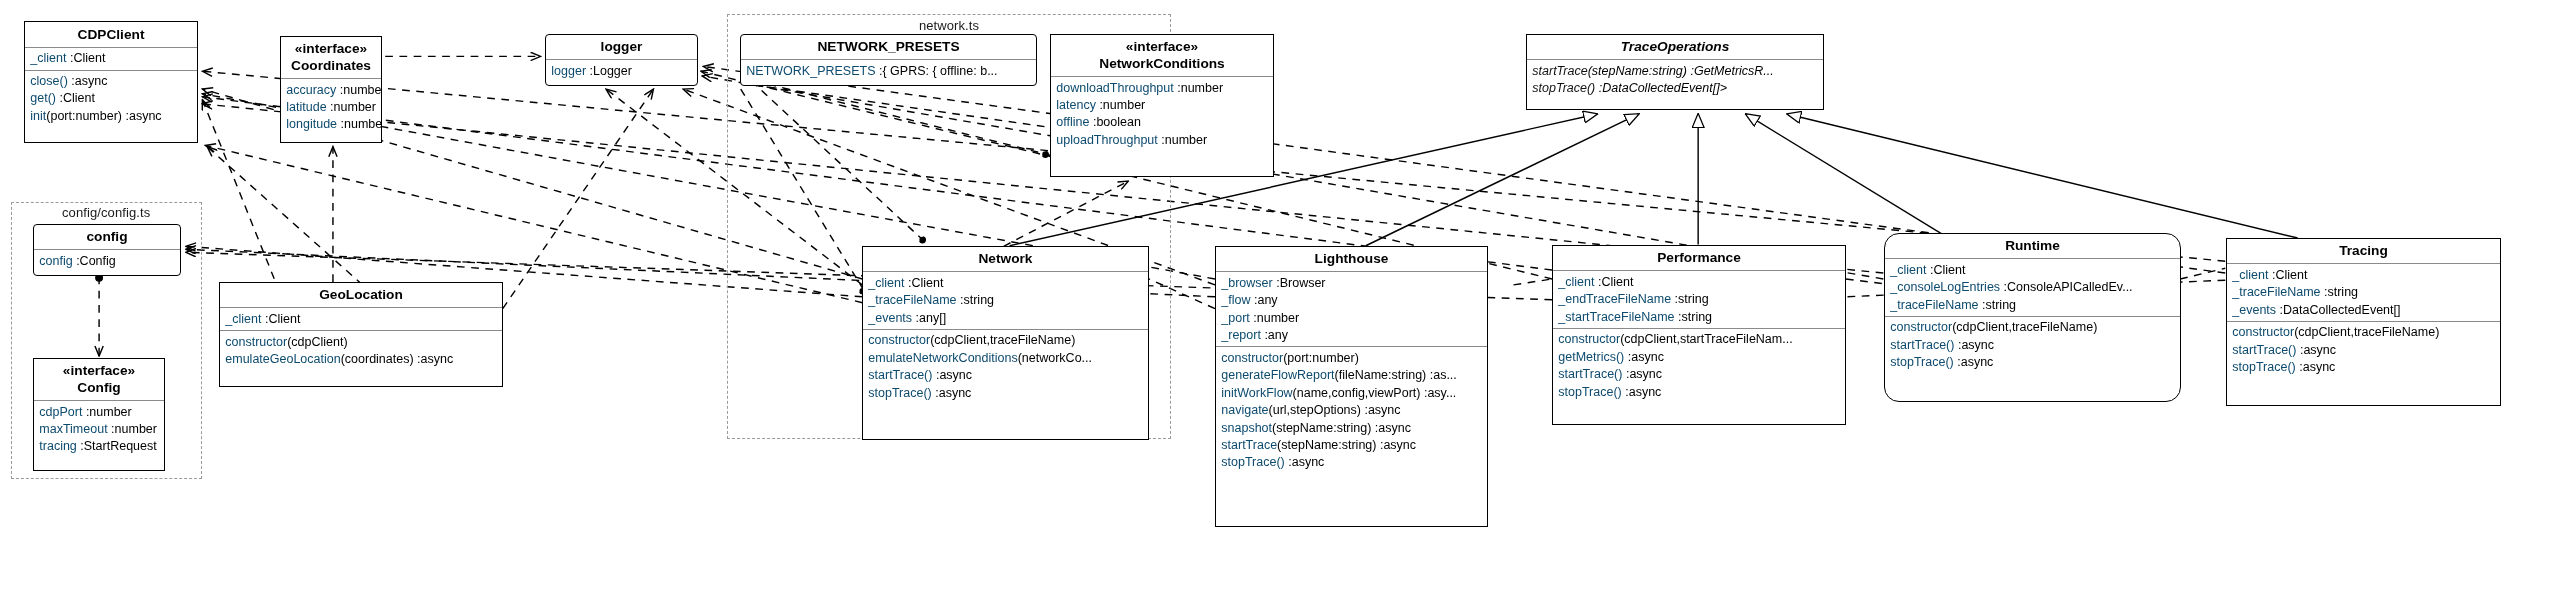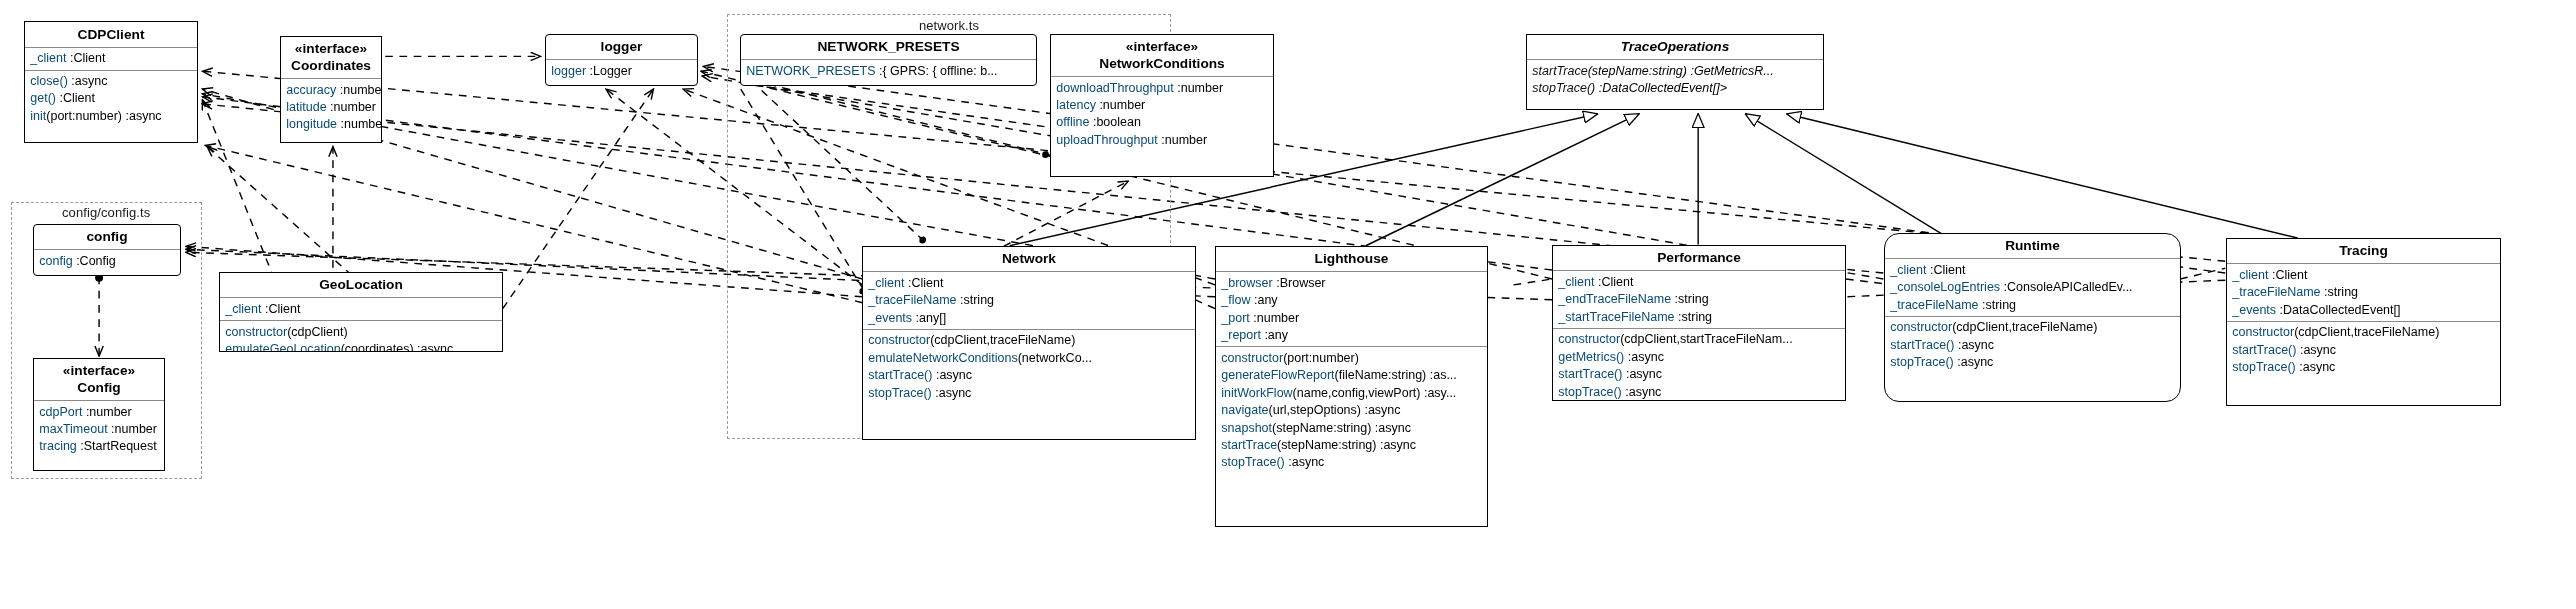--- a/index.html
+++ b/index.html
@@ -217,34 +217,34 @@
       <div>Config</div>
     </div>
     <div class="sep"></div>
     <div class="compartment">
       <div class="row"><span class="nm">cdpPort</span> <span class="ty">:number</span></div>
       <div class="row"><span class="nm">maxTimeout</span> <span class="ty">:number</span></div>
       <div class="row"><span class="nm">tracing</span> <span class="ty">:StartRequest</span></div>
     </div>
   </div>
 
-  <div class="cls" style="left:219px;top:272px;width:284px;height:80px;">
+  <div class="cls" style="left:219px;top:282px;width:284px;height:105px;">
     <div class="title">GeoLocation</div>
     <div class="sep"></div>
     <div class="compartment">
       <div class="row"><span class="nm">_client</span> <span class="ty">:Client</span></div>
     </div>
     <div class="sep"></div>
     <div class="compartment">
       <div class="row"><span class="nm">constructor</span><span class="ty">(cdpClient)</span></div>
       <div class="row"><span class="nm">emulateGeoLocation</span><span class="ty">(coordinates) :async</span></div>
     </div>
   </div>
 
-  <div class="cls" style="left:862px;top:246px;width:334px;height:194px;">
+  <div class="cls" style="left:862px;top:246px;width:287px;height:194px;">
     <div class="title">Network</div>
     <div class="sep"></div>
     <div class="compartment">
       <div class="row"><span class="nm">_client</span> <span class="ty">:Client</span></div>
       <div class="row"><span class="nm">_traceFileName</span> <span class="ty">:string</span></div>
       <div class="row"><span class="nm">_events</span> <span class="ty">:any[]</span></div>
     </div>
     <div class="sep"></div>
     <div class="compartment">
       <div class="row"><span class="nm">constructor</span><span class="ty">(cdpClient,traceFileName)</span></div>
@@ -268,21 +268,21 @@
       <div class="row"><span class="nm">constructor</span><span class="ty">(port:number)</span></div>
       <div class="row"><span class="nm">generateFlowReport</span><span class="ty">(fileName:string) :as...</span></div>
       <div class="row"><span class="nm">initWorkFlow</span><span class="ty">(name,config,viewPort) :asy...</span></div>
       <div class="row"><span class="nm">navigate</span><span class="ty">(url,stepOptions) :async</span></div>
       <div class="row"><span class="nm">snapshot</span><span class="ty">(stepName:string) :async</span></div>
       <div class="row"><span class="nm">startTrace</span><span class="ty">(stepName:string) :async</span></div>
       <div class="row"><span class="nm">stopTrace()</span> <span class="ty">:async</span></div>
     </div>
   </div>
 
-  <div class="cls" style="left:1552px;top:245px;width:294px;height:156px;">
+  <div class="cls" style="left:1552px;top:245px;width:294px;height:180px;">
     <div class="title">Performance</div>
     <div class="sep"></div>
     <div class="compartment">
       <div class="row"><span class="nm">_client</span> <span class="ty">:Client</span></div>
       <div class="row"><span class="nm">_endTraceFileName</span> <span class="ty">:string</span></div>
       <div class="row"><span class="nm">_startTraceFileName</span> <span class="ty">:string</span></div>
     </div>
     <div class="sep"></div>
     <div class="compartment">
       <div class="row"><span class="nm">constructor</span><span class="ty">(cdpClient,startTraceFileNam...</span></div>

